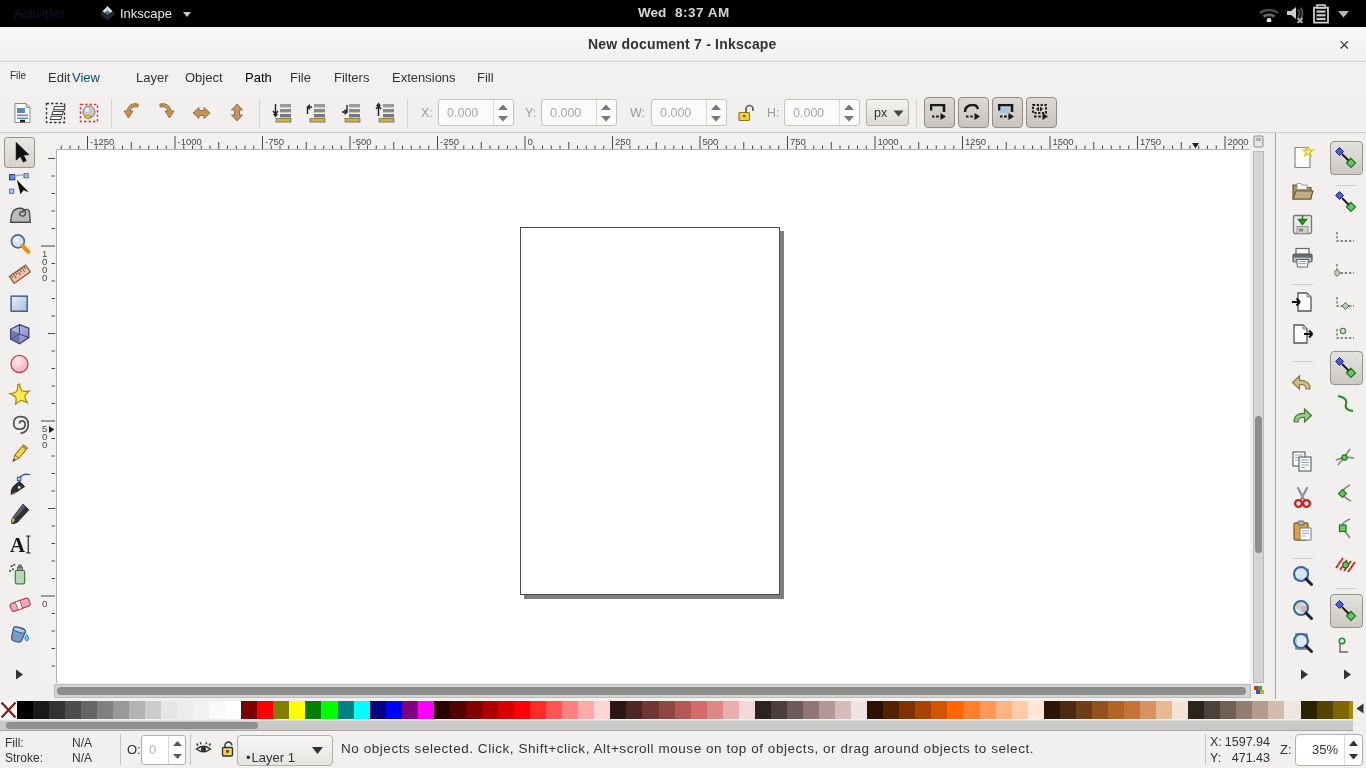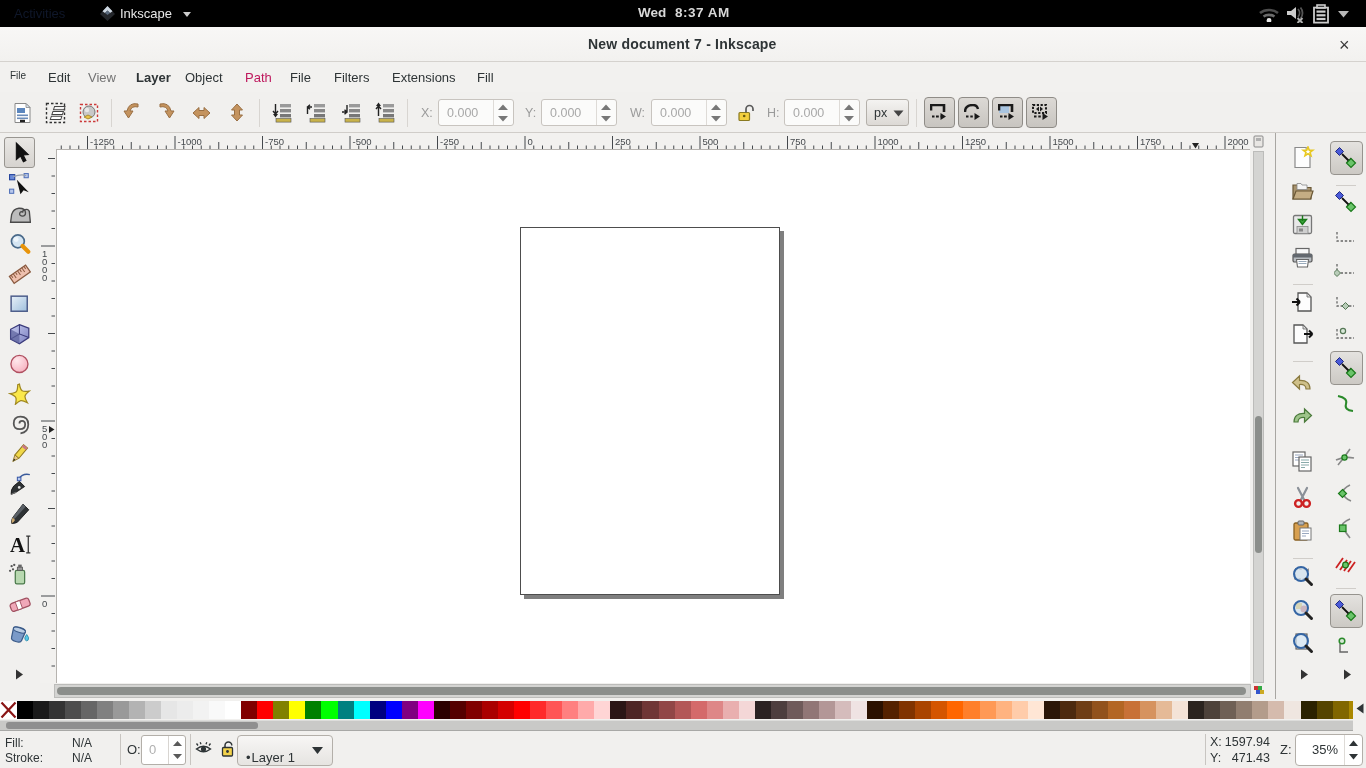--- a/index.html
+++ b/index.html
@@ -43,24 +43,24 @@
     </svg>
 <svg class="abs" style="left:1337px;top:10px;" width="13" height="8" viewBox="0 0 13 8">
       <path d="M1 1 L12 1 L6.5 7.5 Z" fill="#b8b8b8"></path>
     </svg>
 <div class="abs" style="left:0px;top:27px;width:1366px;height:35px;background:linear-gradient(#f8f7f6,#f2f1ef);border-bottom:1px solid #d5d2ce;box-sizing:border-box;"></div>
 <div class="txt" style="left:588px;top:36px;font-size:14px;color:#2e3436;font-weight:bold;letter-spacing:0.2px;">New document 7 - Inkscape</div>
 <div class="txt" style="left:1339px;top:35px;font-size:18px;color:#3a3a3a;font-weight:normal;">×</div>
 <div class="abs" style="left:0px;top:62px;width:1366px;height:30px;background:#f2f1ef;"></div>
 <div class="txt" style="left:10px;top:70px;font-size:10px;color:#2e3436;font-weight:normal;">File</div>
 <div class="txt" style="left:48px;top:70px;font-size:13px;color:#2e3436;font-weight:normal;">Edit</div>
-<div class="txt" style="left:88px;top:70px;font-size:13px;color:#737373;font-weight:normal;">View</div>
-<div class="txt" style="left:136px;top:70px;font-size:13px;color:#2e3436;font-weight:bold;">Layer</div>
+<div class="txt" style="left:72px;top:70px;font-size:13px;color:#0c4a6e;font-weight:normal;">View</div>
+<div class="txt" style="left:136px;top:70px;font-size:13px;color:#2e3436;font-weight:normal;">Layer</div>
 <div class="txt" style="left:185px;top:70px;font-size:13px;color:#2e3436;font-weight:normal;">Object</div>
-<div class="txt" style="left:245px;top:70px;font-size:13px;color:#be185d;font-weight:normal;">Path</div>
+<div class="txt" style="left:245px;top:70px;font-size:13px;color:#000000;font-weight:normal;">Path</div>
 <div class="txt" style="left:290px;top:70px;font-size:13px;color:#2e3436;font-weight:normal;">File</div>
 <div class="txt" style="left:334px;top:70px;font-size:13px;color:#2e3436;font-weight:normal;">Filters</div>
 <div class="txt" style="left:392px;top:70px;font-size:13px;color:#2e3436;font-weight:normal;">Extensions</div>
 <div class="txt" style="left:477px;top:70px;font-size:13px;color:#2e3436;font-weight:normal;">Fill</div>
 <div class="abs" style="left:0px;top:92px;width:1366px;height:41px;background:#f1f0ee;border-bottom:1px solid #d0cdc9;box-sizing:border-box;"></div>
 <svg class="abs" style="left:12px;top:102px;" width="21" height="22" viewBox="0 0 21 22">
       <path d="M3 1.5 L14 1.5 L18 5.5 L18 20.5 L3 20.5 Z" fill="#fff" stroke="#888" stroke-width="1"></path>
 <path d="M14 1.5 L14 5.5 L18 5.5 Z" fill="#d8e4f0" stroke="#888" stroke-width="0.8"></path>
 <rect x="5" y="6" width="8" height="5" fill="#5b86be"></rect>
 <rect x="5" y="12.5" width="11" height="1.6" fill="#6b8cba"></rect>
@@ -851,20 +851,21 @@
 <svg class="abs" style="left:219px;top:740px;" width="17" height="18" viewBox="0 0 17 18">
       <rect x="3.5" y="7.5" width="10" height="8.5" rx="1" fill="#f2d24b" stroke="#2e3436" stroke-width="1.3"></rect>
 <path d="M6 7.5 V5.5 a3.4 3.4 0 0 1 6.8 0" fill="none" stroke="#2e3436" stroke-width="1.5"></path>
 <circle cx="8.5" cy="11.5" r="1.4" fill="#2e3436"></circle>
     </svg>
 <div class="abs" style="left:237px;top:735px;width:96px;height:31px;background:linear-gradient(#f7f6f5,#e6e4e1);border:1px solid #b3afa9;border-radius:4px;box-sizing:border-box;"></div>
 <div class="txt" style="left:246px;top:741px;font-size:13px;color:#2e3436;margin-top:9px;">•<span style="margin-left:1px;">Layer 1</span></div>
 <svg class="abs" style="left:311px;top:746px;" width="13" height="9" viewBox="0 0 13 9">
       <path d="M1 1 L12 1 L6.5 8 Z" fill="#2e3436"></path>
     </svg>
+<div class="txt" style="left:341px;top:741px;font-size:13.5px;color:#2e3436;font-weight:normal;letter-spacing:0.55px;">No objects selected. Click, Shift+click, Alt+scroll mouse on top of objects, or drag around objects to select.</div>
 <div class="abs" style="left:1205px;top:734px;width:1px;height:31px;background:#c8c5c1;"></div>
 <div class="txt" style="left:1210px;top:735px;font-size:12.5px;color:#2e3436;font-weight:normal;">X:</div>
 <div class="txt" style="left:1210px;top:751px;font-size:12.5px;color:#2e3436;font-weight:normal;">Y:</div>
 <div class="txt" style="left:1224px;top:735px;font-size:12.5px;color:#2e3436;font-weight:normal;"><span style="display:inline-block;width:46px;text-align:right;">1597.94</span></div>
 <div class="txt" style="left:1224px;top:751px;font-size:12.5px;color:#2e3436;font-weight:normal;"><span style="display:inline-block;width:46px;text-align:right;">471.43</span></div>
 <div class="txt" style="left:1280px;top:742px;font-size:13px;color:#2e3436;font-weight:normal;">Z:</div>
 <div class="abs" style="left:1295px;top:734px;width:68px;height:32px;background:#fff;border:1px solid #b3afa9;border-radius:4px;box-sizing:border-box;"></div>
 <div class="txt" style="left:1306px;top:742px;font-size:13px;color:#2e3436;font-weight:normal;"><span style="display:inline-block;width:32px;text-align:right;">35%</span></div>
 <div class="abs" style="left:1344px;top:735px;width:1px;height:30px;background:#dedbd7;"></div>
 <svg class="abs" style="left:1345px;top:737px;" width="17" height="26" viewBox="0 0 17 26">

